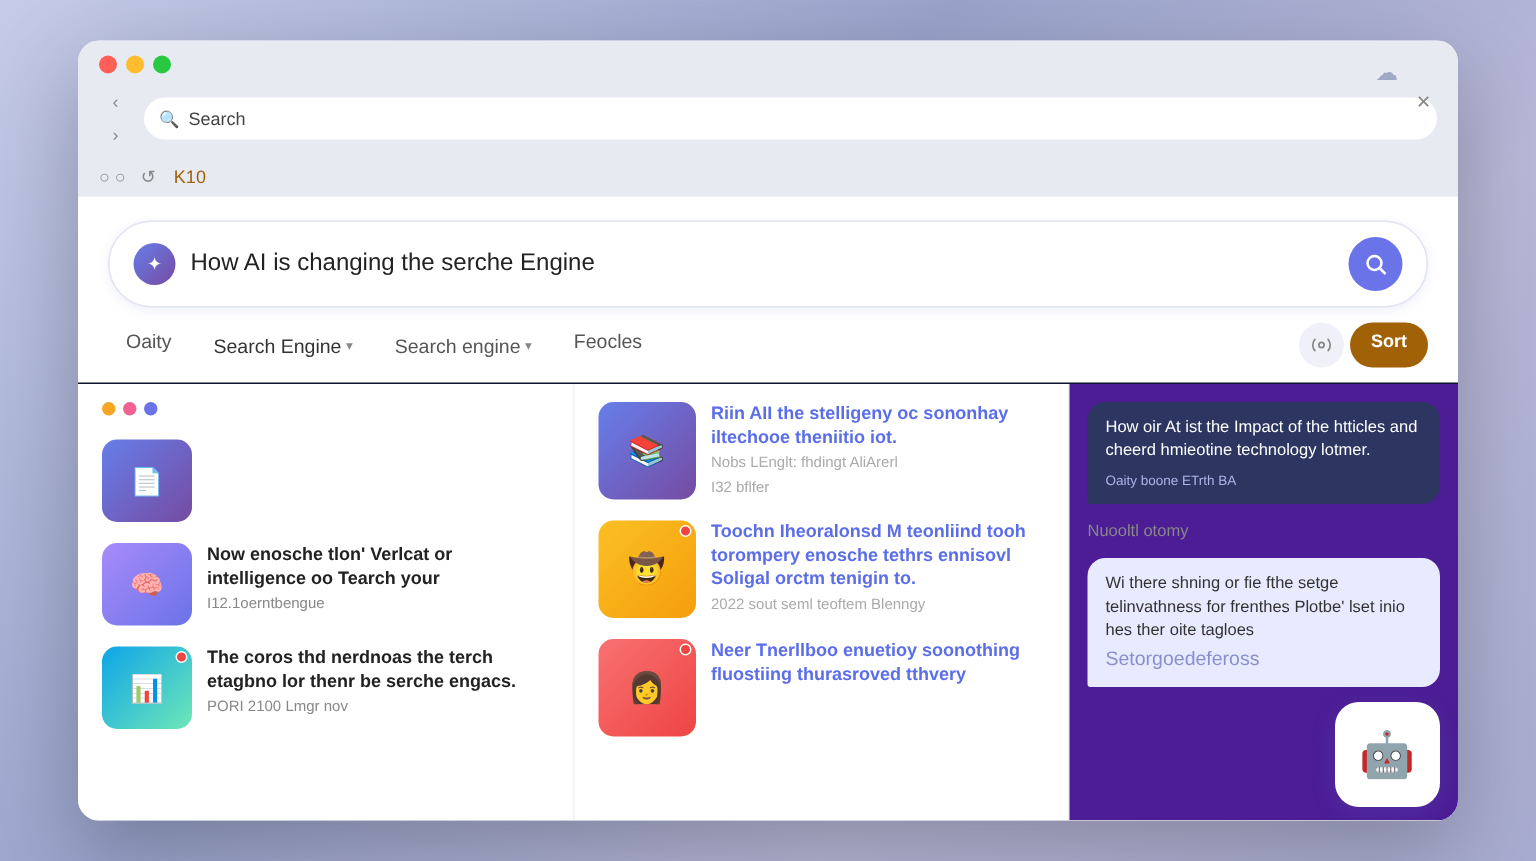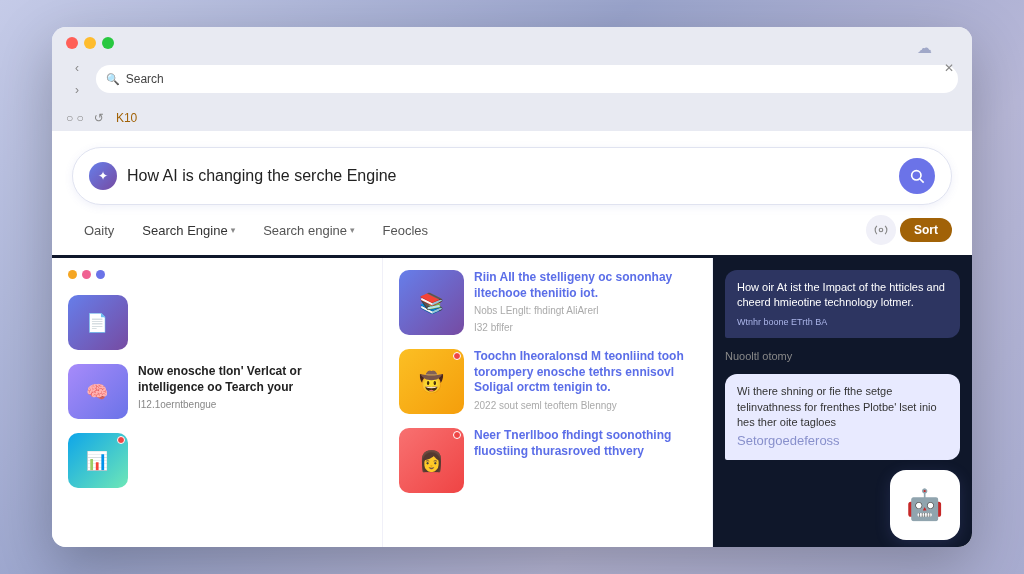--- a/index.html
+++ b/index.html
@@ -145,24 +145,23 @@
       display: flex;
       align-items: center;
       justify-content: center;
       color: white;
       cursor: pointer;
     }
 
     
     .filter-tabs {
       display: flex;
-      align-items: center;
       padding: 10px 20px;
       gap: 4px;
-      border-bottom: 3px solid #0f172a;
+      border-bottom: 1px solid #0f172a;
     }
 
     .filter-tab {
       padding: 5px 12px;
       border-radius: 20px;
       font-size: 13px;
       color: #555;
       cursor: pointer;
     }
 
@@ -327,21 +326,21 @@
     }
 
     .mid-text .meta {
       font-size: 10px;
       color: #aaa;
       margin-top: 3px;
     }
 
     
     .right-col {
-      background: #0f172a;
+      background: #4c1d95;
       padding: 12px;
       display: flex;
       flex-direction: column;
       gap: 10px;
       overflow: hidden;
       border-left: 1px solid #eef0f8;
     }
 
     .chat-bubble-dark {
       background: #2d3561;
@@ -522,20 +521,24 @@
             <h4>Now enosche tlon' Verlcat or intelligence oo Tearch your</h4>
             <p class="result-meta">I12.1oerntbengue</p>
           </div>
         </div>
 
         <div class="result-card" style="position:relative;">
           <div class="result-thumb thumb-teal" style="position:relative;">
             <span>📊</span>
             <span style="position:absolute;top:3px;right:3px;width:8px;height:8px;border-radius:50%;background:#ef4444;border:1.5px solid white;"></span>
           </div>
+          <div class="result-text">
+            <h4>The coros thd nerdnoas the terch etagbno lor thenr be serche engacs.</h4>
+            <p class="result-meta">PORI 2100 Lmgr nov</p>
+          </div>
         </div>
       </div>
 
       <div class="results-col" style="border-left:1px solid #f0f0f8;">
 
         <div class="mid-card">
           <div class="mid-thumb thumb-blue">
             <span>📚</span>
           </div>
           <div class="mid-text">
@@ -555,29 +558,29 @@
             <p class="meta">2022 sout seml teoftem Blenngy</p>
           </div>
         </div>
 
         <div class="mid-card">
           <div class="mid-thumb thumb-person2" style="position:relative;">
             <span>👩</span>
             <span class="red-dot"></span>
           </div>
           <div class="mid-text">
-            <h4>Neer Tnerllboo fhdingt soonothing fluostiing thurasroved tthvery</h4>
+            <h4>Neer Tnerllboo enuetioy soonothing fluostiing thurasroved tthvery</h4>
           </div>
         </div>
       </div>
 
       <div class="right-col">
         <div class="chat-bubble-dark">
           <span>How oir At ist the Impact of the htticles and cheerd hmieotine technology lotmer.</span>
-          <div class="source">Wtnhr boone ETrth BA</div>
+          <div class="source">Oaity boone ETrth BA</div>
         </div>
 
         <div class="chat-label">Nuooltl otomy</div>
 
         <div class="chat-bubble-light">
           <span>Wi there shning or fie fthe setge telinvathness for frenthes Plotbe' lset inio hes ther oite tagloes</span>
           <div class="source">Setorgoedefeross</div>
         </div>
 
         <div class="ai-avatar-row">

